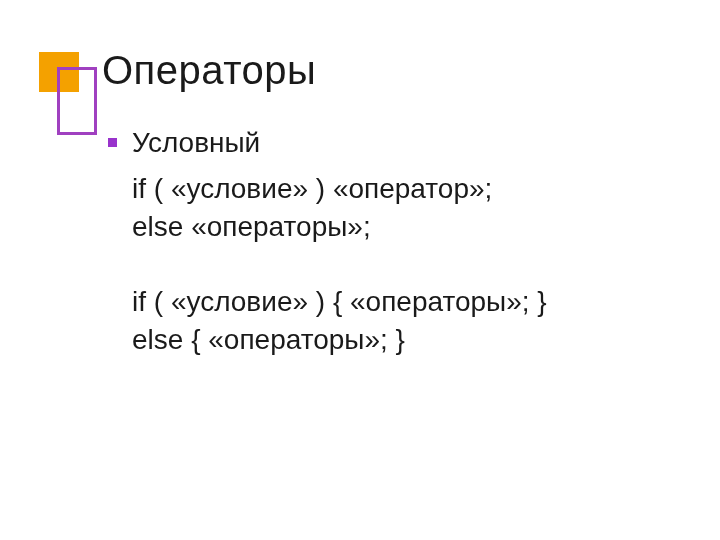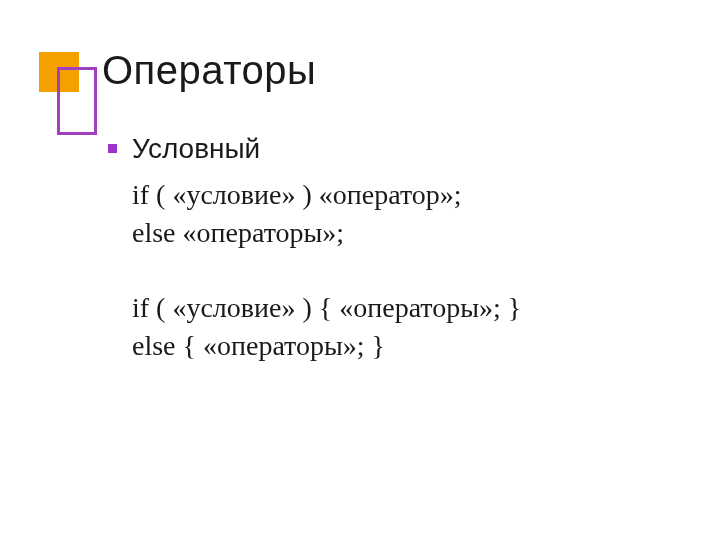--- a/index.html
+++ b/index.html
@@ -42,21 +42,21 @@
     left: 90px;
     top: 48px;
     font-size: 40px;
     color: #1a1a1a;
     font-weight: 400;
     letter-spacing: 0.5px;
   }
   .content {
     position: absolute;
     left: 120px;
-    top: 130px;
+    top: 124px;
     width: 560px;
     font-size: 28px;
     line-height: 1.35;
     color: #1a1a1a;
   }
   .item {
     position: relative;
     margin-bottom: 8px;
   }
   .bullet {
@@ -65,21 +65,20 @@
     top: 14px;
     width: 9px;
     height: 9px;
     background: #9933cc;
   }
   .group {
     margin-bottom: 38px;
   }
   .line {
     white-space: nowrap;
-    font-family: Liberation Serif, serif;
   }
 </style>
 </head>
 <body>
 
 <div class="slide">
   <div class="decor-orange"></div>
   <div class="decor-purple"></div>
 
   <div class="title">Операторы</div>

